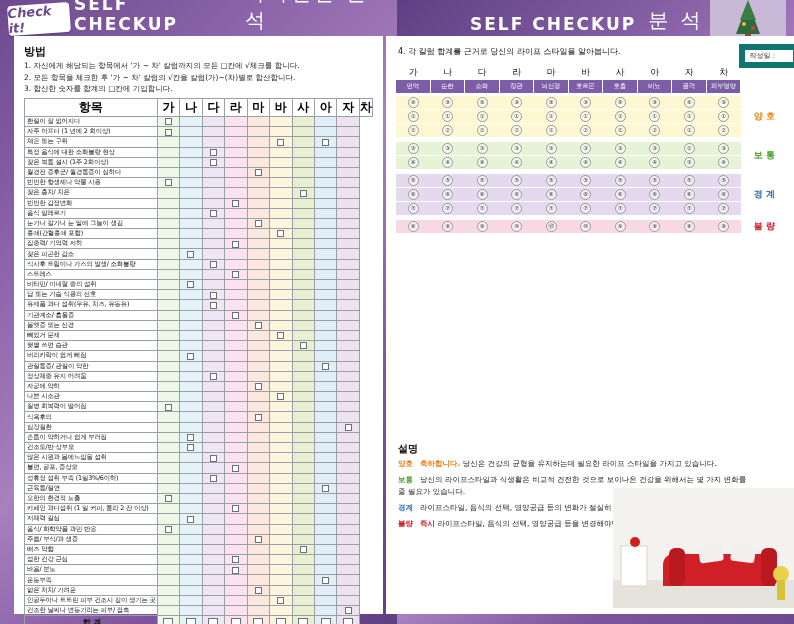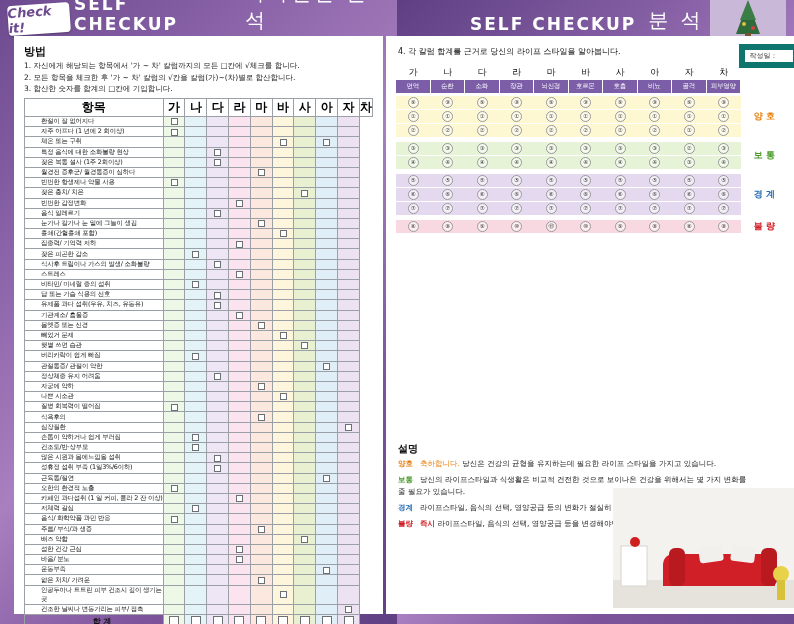--- a/index.html
+++ b/index.html
@@ -30,21 +30,21 @@
     background:#fff;border-radius:4px;transform:rotate(-4deg);
     box-shadow:0 1px 2px rgba(0,0,0,.3);display:flex;align-items:center;justify-content:center;}
   .checkit span{font-size:13px;font-weight:bold;font-style:italic;color:#6d4a8f;}
   .tree{position:absolute;right:8px;top:0px;width:76px;height:40px;}
   
   .method-title{position:absolute;left:10px;top:8px;font-size:11px;font-weight:bold;color:#111;}
   .method-lines{position:absolute;left:10px;top:24px;font-size:7.5px;line-height:1.55;color:#222;}
   .tbl{position:absolute;left:10px;top:62px;width:349px;border-collapse:collapse;}
   .tbl th,.tbl td{border:1px solid #9aa0a6;font-size:6.4px;padding:0;height:9.2px;}
   .tbl th{background:#ffffff;font-size:12px;font-weight:bold;height:13px;text-align:center;}
-  .tbl td.item{text-align:left;padding-left:16px;width:130px;color:#111;letter-spacing:-.2px;}
+  .tbl td.item{text-align:left;padding-left:2px;width:130px;color:#111;letter-spacing:-.2px;}
   .tbl td.cell{width:21.5px;text-align:center;}
   .chk{display:inline-block;width:5px;height:5px;border:1px solid #6b7075;background:#fff;vertical-align:middle;}
   .sum-row td{height:13px;font-weight:bold;font-size:8px;text-align:center;}.c1{background:#eef8e6}.c2{background:#e4f3f8}
   .c3{background:#efe6f5}.c4{background:#fbe3ef}.c5{background:#fde8e0}
   .c6{background:#fdf6dd}.c7{background:#e9f0d2}.c8{background:#e0eef7}.c9{background:#ece2f2}
   
   .q4{position:absolute;left:12px;top:10px;font-size:8px;color:#111;}
   .writedate{position:absolute;right:12px;top:8px;font-size:7px;color:#333;
     border:6px solid #0f766e;padding:1px 18px 1px 4px;}
   .kcols{position:absolute;left:10px;top:30px;width:345px;display:flex;}
@@ -524,20 +524,32 @@
             <td class="cell c2"></td>
             <td class="cell c3"><span class="chk"></span></td>
             <td class="cell c4"></td>
             <td class="cell c5"></td>
             <td class="cell c6"></td>
             <td class="cell c7"></td>
             <td class="cell c8"></td>
             <td class="cell c9"></td>
           </tr>
           <tr>
+            <td class="item">불면, 공포, 증상모</td>
+            <td class="cell c1"></td>
+            <td class="cell c2"></td>
+            <td class="cell c3"></td>
+            <td class="cell c4"><span class="chk"></span></td>
+            <td class="cell c5"></td>
+            <td class="cell c6"></td>
+            <td class="cell c7"></td>
+            <td class="cell c8"></td>
+            <td class="cell c9"></td>
+          </tr>
+          <tr>
             <td class="item">성휴정 섭취 부족 (1일3%/6이하)</td>
             <td class="cell c1"></td>
             <td class="cell c2"></td>
             <td class="cell c3"><span class="chk"></span></td>
             <td class="cell c4"></td>
             <td class="cell c5"></td>
             <td class="cell c6"></td>
             <td class="cell c7"></td>
             <td class="cell c8"></td>
             <td class="cell c9"></td>
@@ -862,21 +874,21 @@
             <div class="cellcol"><span class="num">⑧</span></div>
             <div class="cellcol"><span class="num">⑧</span></div>
             <div class="cellcol"><span class="num">⑧</span></div>
           </div>
           <div class="bandlabel" style="color: rgb(210, 32, 39); right: -34px; top: calc(50% - 7px);">불 량</div>
         </div>
       </div>
 
     <div class="expl-title">설명</div>
     <div class="expl" id="expl">
-        <div style="margin-bottom: 5px;"><span class="k" style="color:#e8800f">양호</span><span style="color:#e8800f;font-weight:normal">축하합니다.</span><span> 당신은 건강의 균형을 유지하는데 필요한 라이프 스타일을 가지고 있습니다.</span></div>
+        <div style="margin-bottom: 5px;"><span class="k" style="color:#e8800f">양호</span><span style="color:#e8800f;font-weight:bold">축하합니다.</span><span> 당신은 건강의 균형을 유지하는데 필요한 라이프 스타일을 가지고 있습니다.</span></div>
         <div style="margin-bottom: 5px;"><span class="k" style="color:#4a9a2a">보통</span><span style="color:#4a9a2a;font-weight:bold"></span><span>당신의 라이프스타일과 식생활은 비교적 건전한 것으로 보이나온 건강을 위해서는 몇 가지 변화를 줄 필요가 있습니다.</span></div>
         <div style="margin-bottom: 5px;"><span class="k" style="color:#2a6fb5">경계</span><span style="color:#2a6fb5;font-weight:bold"></span><span>라이프스타일, 음식의 선택, 영양공급 등의 변화가 절실히 필요합니다.</span></div>
         <div style="margin-bottom: 5px;"><span class="k" style="color:#d22027">불량</span><span style="color:#d22027;font-weight:bold">즉시</span><span> 라이프스타일, 음식의 선택, 영양공급 등을 변경해야만 합니다.</span></div>
       </div>
 
     <svg class="sofa" viewBox="0 0 190 120">
       <rect x="0" y="0" width="190" height="120" fill="#f4f2ef"></rect>
       <rect x="0" y="92" width="190" height="28" fill="#e6e2dc"></rect>
       <rect x="8" y="58" width="26" height="40" fill="#ffffff" stroke="#d8d4ce"></rect>
       <circle cx="22" cy="54" r="5" fill="#cf2020"></circle>

